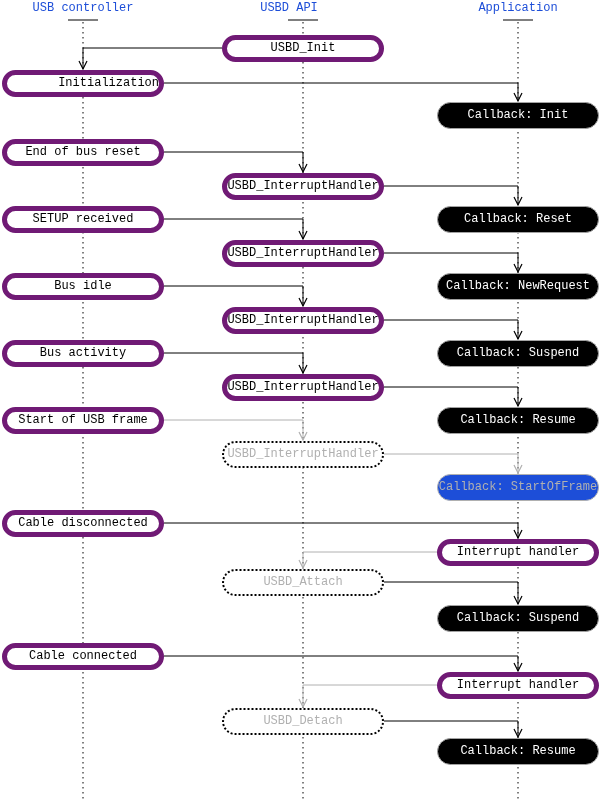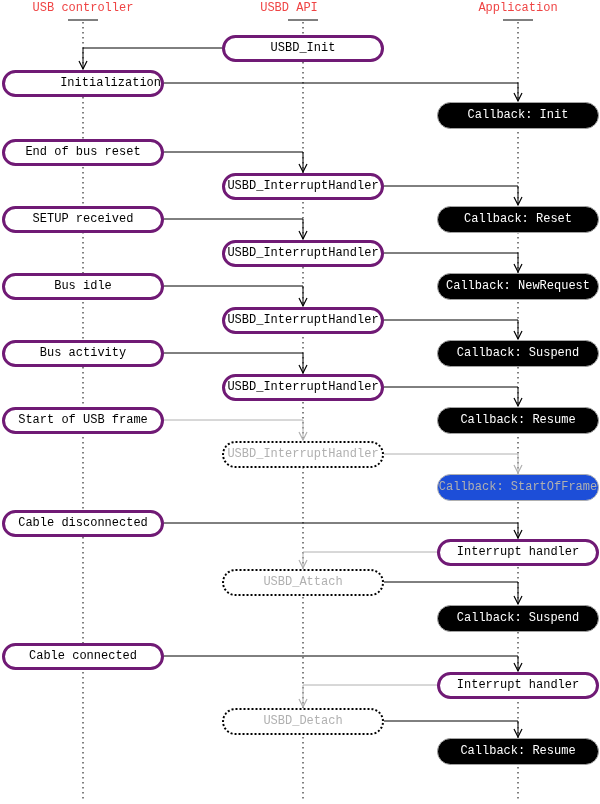--- a/index.html
+++ b/index.html
@@ -3,28 +3,28 @@
 <meta charset="utf-8">
 <style>
   html,body{margin:0;padding:0;background:#ffffff;}
   .stage{
     position:relative;width:600px;height:804px;background:#ffffff;overflow:hidden;
     font-family:"Liberation Mono","DejaVu Sans Mono",monospace;
   }
   .layer{position:absolute;left:0;top:0;}
   .lane-label{
     position:absolute;top:1px;transform:translateX(-50%);
-    font-size:12px;color:#ef4444;white-space:nowrap;
+    font-size:12px;color:#1d4ed8;white-space:nowrap;
   }
   .node{
     position:absolute;box-sizing:border-box;border-radius:14px;
     display:flex;align-items:center;justify-content:center;
     font-size:12px;white-space:nowrap;overflow:hidden;
   }
-  .node.outline{background:#fff;border:3px solid #701a75;color:#000;}
+  .node.outline{background:#fff;border:5px solid #701a75;color:#000;}
   .node.filled{background:#000;border:1px solid #a3a3a3;color:#fff;}
   .node.dotted{background:#fff;border:2px dotted #000;color:var(--muted,#b0b0b0);}
   .node.ghost{background:#1d4ed8;border:1px solid var(--muted,#b0b0b0);color:var(--muted,#b0b0b0);}
 </style>
 </head>
 <body>
 
 <div class="stage">
   <svg class="layer" width="600" height="804" viewBox="0 0 600 804">
       <line x1="83" y1="22" x2="83" y2="802" stroke="#000000" stroke-width="1" stroke-dasharray="1.5 3.5"></line>

